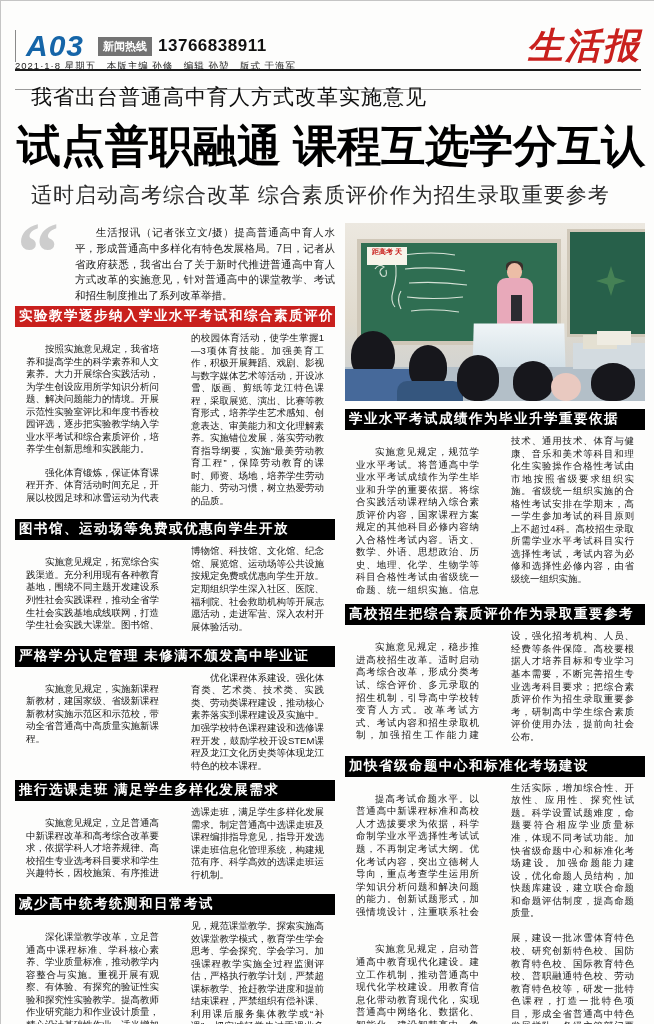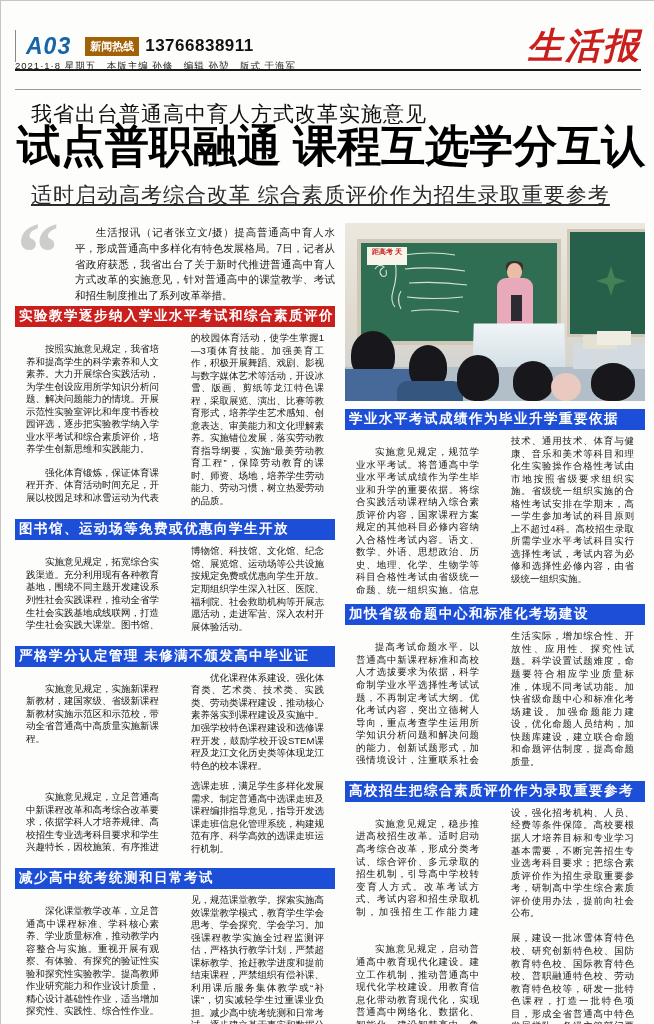--- a/index.html
+++ b/index.html
@@ -7,36 +7,36 @@
     position:relative; width:654px; height:1024px; margin:0 auto;
     background:#fdfdfc; overflow:hidden; border:1px solid #c5c5c5;
     font-family:"Liberation Sans", sans-serif; color:#111;
   }
   
   .mast { position:absolute; left:14px; right:14px; top:24px; height:42px;
           display:flex; align-items:center; gap:10px; }
   .brand-cn { font-family:"Liberation Serif", serif; font-size:34px; font-weight:bold;
               letter-spacing:3px; color:#0d0d0d; }
   .mast-div { width:1px; height:32px; background:#8a8a8a; }
-  .pagenum { font-size:23px; font-weight:900; color:#1565a8; font-style:italic; letter-spacing:1px; }
+  .pagenum { font-size:30px; font-weight:900; color:#1565a8; font-style:italic; letter-spacing:1px; }
   .hotline { display:flex; align-items:center; gap:6px; margin-left:4px; }
-  .hotline-box { background:#a16207; color:#fff; font-size:11px; font-weight:bold;
+  .hotline-box { background:#737373; color:#fff; font-size:11px; font-weight:bold;
                  padding:2px 5px; }
   .hotline-num { font-size:17px; font-weight:800; letter-spacing:.5px; }
   .paper-name { margin-left:auto; font-family:Liberation Mono, monospace; font-style:italic;
                 font-weight:bold; font-size:36px; color:#c9201d; letter-spacing:2px; }
   .rule-thick { position:absolute; left:14px; right:14px; top:68px; border-top:2px solid #1a1a1a; }
   .dateline  { position:absolute; left:14px; top:59px; font-size:9.5px; color:#222; letter-spacing:1px; }
   .rule-thin { position:absolute; left:14px; right:14px; top:88px; border-top:1px solid #999; }
 
   
-  .kicker { position:absolute; left:30px; top:99px; font-size:21px; color:#101010; letter-spacing:1px; }
+  .kicker { position:absolute; left:30px; top:82px; font-size:21px; color:#101010; letter-spacing:1px; }
   .headline { position:absolute; left:16px; top:122px; width:630px; font-size:44px; line-height:1.05;
               font-weight:900; color:#000; letter-spacing:0px; white-space:nowrap; }
-  .subhead { position:absolute; left:30px; top:180px; font-size:21px; color:#2b2b2b; letter-spacing:1px;text-decoration:underline; }
+  .subhead { position:absolute; left:30px; top:180px; font-size:21px; color:#2b2b2b; letter-spacing:1px; }
 
   
   .lead { position:absolute; left:14px; top:224px; width:320px; }
   .lead-text { margin:0 0 0 60px; font-size:10.5px; line-height:1.5; text-align:justify;
                color:#1a1a1a; text-indent:2em; }
   .quote-mark { position:absolute; left:2px; top:-14px; font-family:"Liberation Serif", serif;
                 font-size:84px; font-weight:bold; color:#cdcdcd; line-height:1; }
   .lead-rule { margin:6px 0 0 95px; border-bottom:1px solid #9a9a9a; }
 
   
@@ -64,21 +64,21 @@
   .ph-floor { position:absolute; left:0; bottom:0; width:100%; height:34px; background:#b3bfc8; }
   .ph-desk { position:absolute; left:228px; top:120px; width:72px; height:26px; background:#d3dbe0; }
   .ph-books { position:absolute; left:252px; top:108px; width:34px; height:14px; background:#efece2;
               box-shadow:-14px 4px 0 #e4e0d2; }
   .stu { position:absolute; background:#17171c; border-radius:50% 50% 42% 42%; }
   .stu-sh { position:absolute; border-radius:10px 10px 0 0; }
   
   .col-left { position:absolute; left:14px; top:305px; width:320px; }
   .col-right { position:absolute; left:344px; top:408px; width:300px; }
   .sec { margin-bottom:8px; }
-  .sec-head { background:#1d4ed8; color:#fff; font-size:13.5px; font-weight:bold;
+  .sec-head { background:#000000; color:#fff; font-size:13.5px; font-weight:bold;
               padding:1px 4px 2px; letter-spacing:1.5px; margin-bottom:5px; white-space:nowrap; overflow:hidden; }
   .sec-head.red { background:#c9201d; }
   .sec-body { column-count:2; column-gap:10px; font-size:9.5px; line-height:1.32;
               text-align:justify; color:#151515; }
   .sec-body p { margin:11px; text-indent:2em; }
   .sec-split { display:flex; gap:8px; align-items:flex-start; }
   .sec-split .split-text { flex:1; font-size:9.5px; line-height:1.32; text-align:justify; color:#151515; }
   .sec-split .split-text p { margin:0; text-indent:2em; }
 
   
@@ -167,20 +167,21 @@
       </div>
     </div>
     <div class="sec">
       <div class="sec-head">严格学分认定管理 未修满不颁发高中毕业证</div>
       <div class="sec-body">
         <p>实施意见规定，实施新课程新教材，建国家级、省级新课程新教材实施示范区和示范校，带动全省普通高中高质量实施新课程。</p>
         <p>优化课程体系建设。强化体育类、艺术类、技术类、实践类、劳动类课程建设，推动核心素养落实到课程建设及实施中。加强学校特色课程建设和选修课程开发，鼓励学校开设STEM课程及龙江文化历史类等体现龙江特色的校本课程。</p>
       </div>
     </div>
     <div class="sec">
+      <div class="sec-head">推行选课走班 满足学生多样化发展需求</div>
       <div class="sec-body">
         <p>实施意见规定，立足普通高中新课程改革和高考综合改革要求，依据学科人才培养规律、高校招生专业选考科目要求和学生兴趣特长，因校施策、有序推进选课走班，满足学生多样化发展需求。制定普通高中选课走班及课程编排指导意见，指导开发选课走班信息化管理系统，构建规范有序、科学高效的选课走班运行机制。</p>
       </div>
     </div>
     <div class="sec">
       <div class="sec-head">减少高中统考统测和日常考试</div>
       <div class="sec-body">
         <p>深化课堂教学改革，立足普通高中课程标准、学科核心素养、学业质量标准，推动教学内容整合与实施。重视开展有观察、有体验、有探究的验证性实验和探究性实验教学。提高教师作业研究能力和作业设计质量，精心设计基础性作业，适当增加探究性、实践性、综合性作业。</p>
         <p>同时，优化教学管理。制定普通高中新课程学科教学指导意见，规范课堂教学。探索实施高效课堂教学模式，教育学生学会思考、学会探究、学会学习。加强课程教学实施全过程监测评估，严格执行教学计划，严禁超课标教学、抢赶教学进度和提前结束课程，严禁组织有偿补课、利用课后服务集体教学或“补课”，切实减轻学生过重课业负担。减少高中统考统测和日常考试，逐步建立基于事实和数据分析的教学诊断、反馈和指导系统，引导改进教学。</p>
       </div>
@@ -188,29 +189,29 @@
   </div>
 
   <div class="col-right">
     <div class="sec">
       <div class="sec-head">学业水平考试成绩作为毕业升学重要依据</div>
       <div class="sec-body">
         <p>实施意见规定，规范学业水平考试。将普通高中学业水平考试成绩作为学生毕业和升学的重要依据。将综合实践活动课程纳入综合素质评价内容，国家课程方案规定的其他科目必修内容纳入合格性考试内容。语文、数学、外语、思想政治、历史、地理、化学、生物学等科目合格性考试由省级统一命题、统一组织实施。信息技术、通用技术、体育与健康、音乐和美术等科目和理化生实验操作合格性考试由市地按照省级要求组织实施。省级统一组织实施的合格性考试安排在学期末，高一学生参加考试的科目原则上不超过4科。高校招生录取所需学业水平考试科目实行选择性考试，考试内容为必修和选择性必修内容，由省级统一组织实施。</p>
       </div>
     </div>
     <div class="sec">
+      <div class="sec-head">高校招生把综合素质评价作为录取重要参考</div>
+      <div class="sec-body">
+        <p>实施意见规定，稳步推进高校招生改革。适时启动高考综合改革，形成分类考试、综合评价、多元录取的招生机制，引导高中学校转变育人方式。改革考试方式、考试内容和招生录取机制，加强招生工作能力建设，强化招考机构、人员、经费等条件保障。高校要根据人才培养目标和专业学习基本需要，不断完善招生专业选考科目要求；把综合素质评价作为招生录取重要参考，研制高中学生综合素质评价使用办法，提前向社会公布。</p>
+      </div>
+    </div>
+    <div class="sec">
       <div class="sec-head">加快省级命题中心和标准化考场建设</div>
       <div class="sec-body">
         <p>提高考试命题水平。以普通高中新课程标准和高校人才选拔要求为依据，科学命制学业水平选择性考试试题，不再制定考试大纲。优化考试内容，突出立德树人导向，重点考查学生运用所学知识分析问题和解决问题的能力。创新试题形式，加强情境设计，注重联系社会生活实际，增加综合性、开放性、应用性、探究性试题。科学设置试题难度，命题要符合相应学业质量标准，体现不同考试功能。加快省级命题中心和标准化考场建设。加强命题能力建设，优化命题人员结构，加快题库建设，建立联合命题和命题评估制度，提高命题质量。</p>
-      </div>
-    </div>
-    <div class="sec">
-      <div class="sec-head">高校招生把综合素质评价作为录取重要参考</div>
-      <div class="sec-body">
-        <p>实施意见规定，稳步推进高校招生改革。适时启动高考综合改革，形成分类考试、综合评价、多元录取的招生机制，引导高中学校转变育人方式。改革考试方式、考试内容和招生录取机制，加强招生工作能力建设，强化招考机构、人员、经费等条件保障。高校要根据人才培养目标和专业学习基本需要，不断完善招生专业选考科目要求；把综合素质评价作为招生录取重要参考，研制高中学生综合素质评价使用办法，提前向社会公布。</p>
       </div>
     </div>
     <div class="sec">
       <div class="sec-body">
         <p>实施意见规定，启动普通高中教育现代化建设。建立工作机制，推动普通高中现代化学校建设。用教育信息化带动教育现代化，实现普通高中网络化、数据化、智能化，建设智慧高中，争取用10年左右时间实现我省普通高中教育现代化。</p>
         <p>深化普通高中多样化特色化发展。引导高中学校找准发展定位，实施错位发展，建设一批冰雪体育特色校、研究创新特色校、国防教育特色校、国际教育特色校、普职融通特色校、劳动教育特色校等，研发一批特色课程，打造一批特色项目，形成全省普通高中特色发展梯队。各级主管部门要在自主招生、师资队伍建设、设备配置和经费投入等方面给予相应政策支持。探索对特色高中的分类指导和评价监测机制。</p>
       </div>
     </div>
     <div class="sec">
       <div class="sec-head">严禁单纯以升学率评价及奖惩学校和教师</div>

